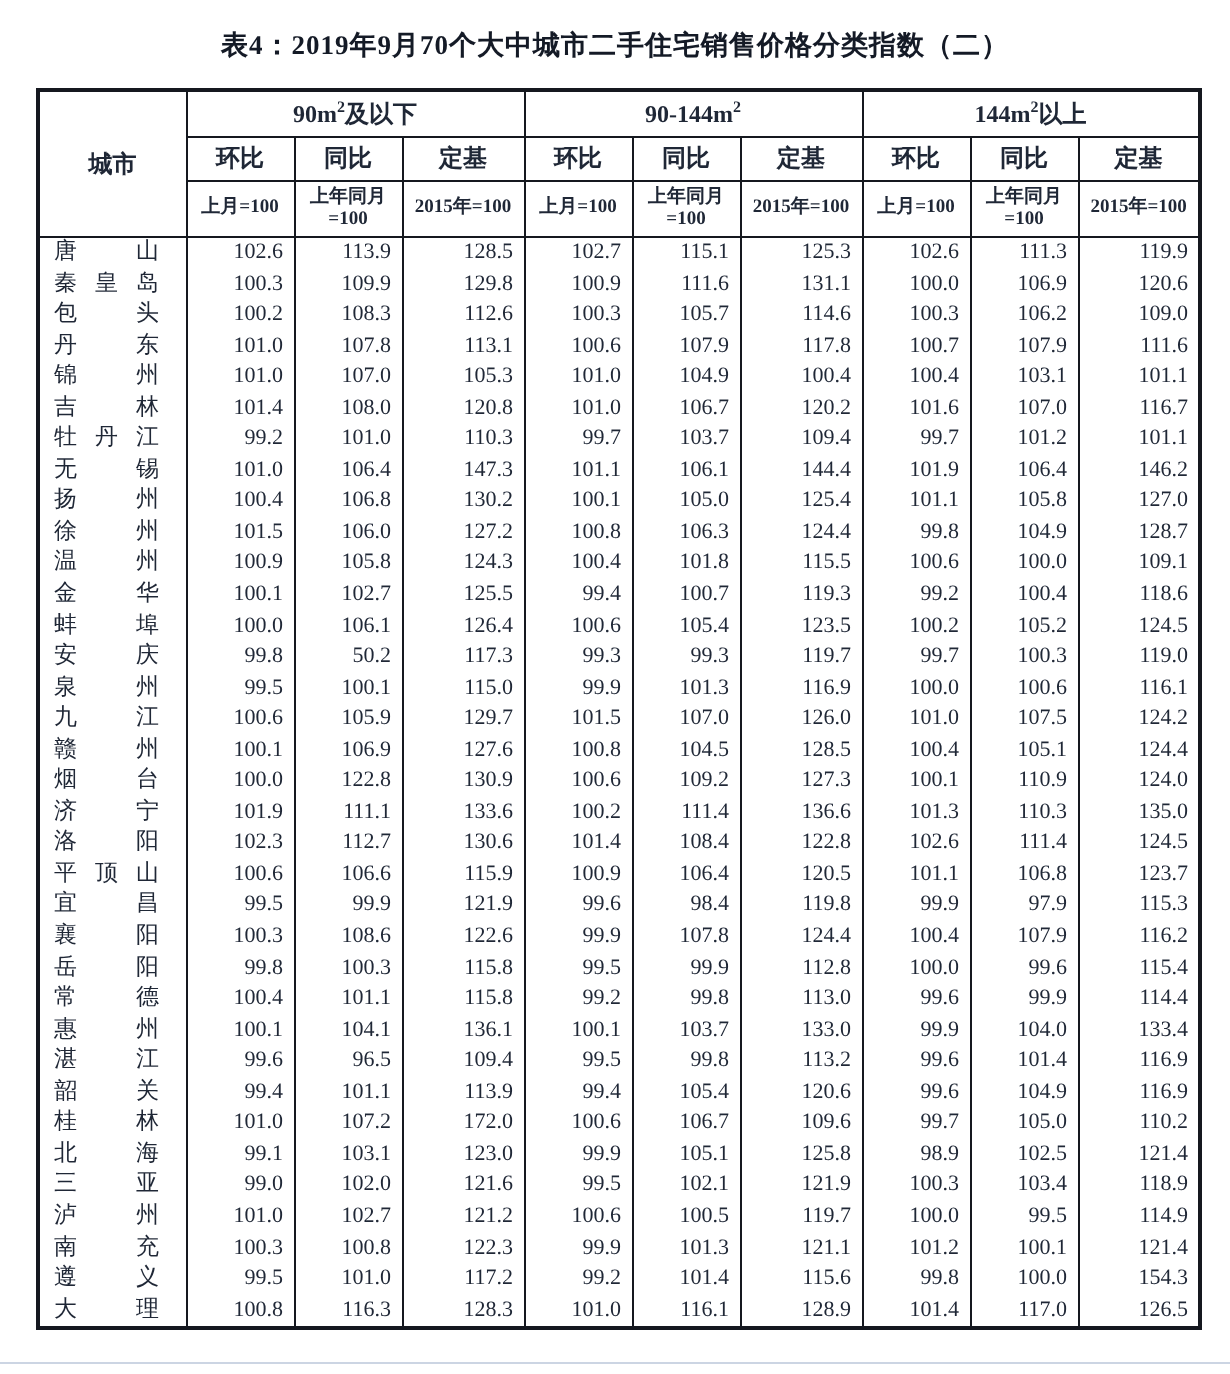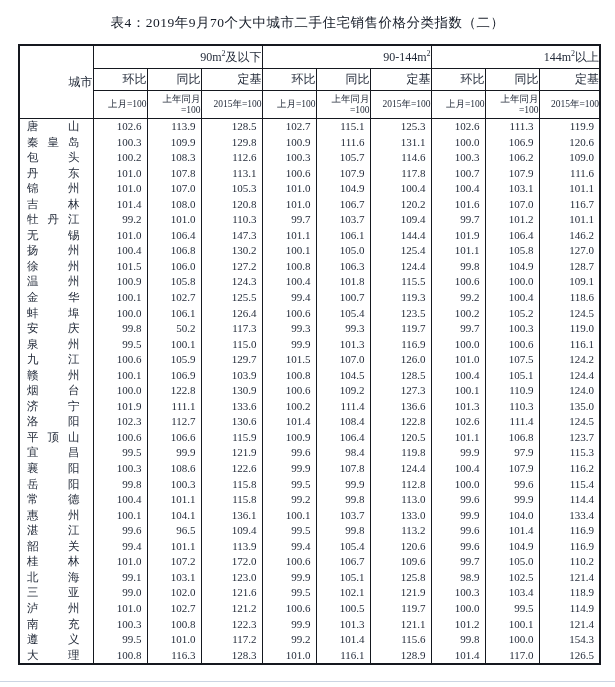--- a/index.html
+++ b/index.html
@@ -6,43 +6,43 @@
   body {
     width: 615px; height: 687px;
     background: #ffffff;
     position: relative;
     overflow: hidden;
     font-family: "Liberation Serif", "DejaVu Serif", serif;
     color: #1f2736;
   }
   .page-title {
     text-align: center;
-    font-weight: normal;
+    font-weight: bold;
     font-size: 13.5px;
     padding-top: 14px;
     letter-spacing: 0.5px;
     color: #141a26;
   }
   table.index-table {
     border-collapse: collapse;
     table-layout: fixed;
     width: 581px;
     margin: 12px 0 0 18px;
     border: 2px solid #15181f;
   }
   col.c-city { width: 74px; }
   col.c-hb  { width: 54px; }
   col.c-tb  { width: 54px; }
   col.c-dj  { width: 61px; }
 
   thead th {
     border: 1px solid #15181f;
-    font-weight: normal;
+    font-weight: bold;
     padding: 0;
-    text-align: right;
+    text-align: center;
     vertical-align: middle;
     color: #1f2736;
   }
   tr.group-row th { height: 22px; font-size: 12px; }
   tr.metric-row th { height: 21px; font-size: 12px; }
   tr.base-row th { height: 27px; font-size: 9.5px; line-height: 1.1; }
   .corner-th { font-size: 12px; }
   sup.sq { font-size: 8px; line-height: 0; }
   .base-line { display: block; }
 
@@ -437,21 +437,21 @@
 
   <tr>
     <td>
           <div class="city">
             <span>赣</span>
             <span>州</span>
           </div>
         </td>
     <td class="val">100.1</td>
     <td class="val">106.9</td>
-    <td class="val">103.9</td>
+    <td class="val">127.6</td>
     <td class="val">100.8</td>
     <td class="val">104.5</td>
     <td class="val">128.5</td>
     <td class="val">100.4</td>
     <td class="val">105.1</td>
     <td class="val">124.4</td>
   </tr>
 
   <tr>
     <td>

